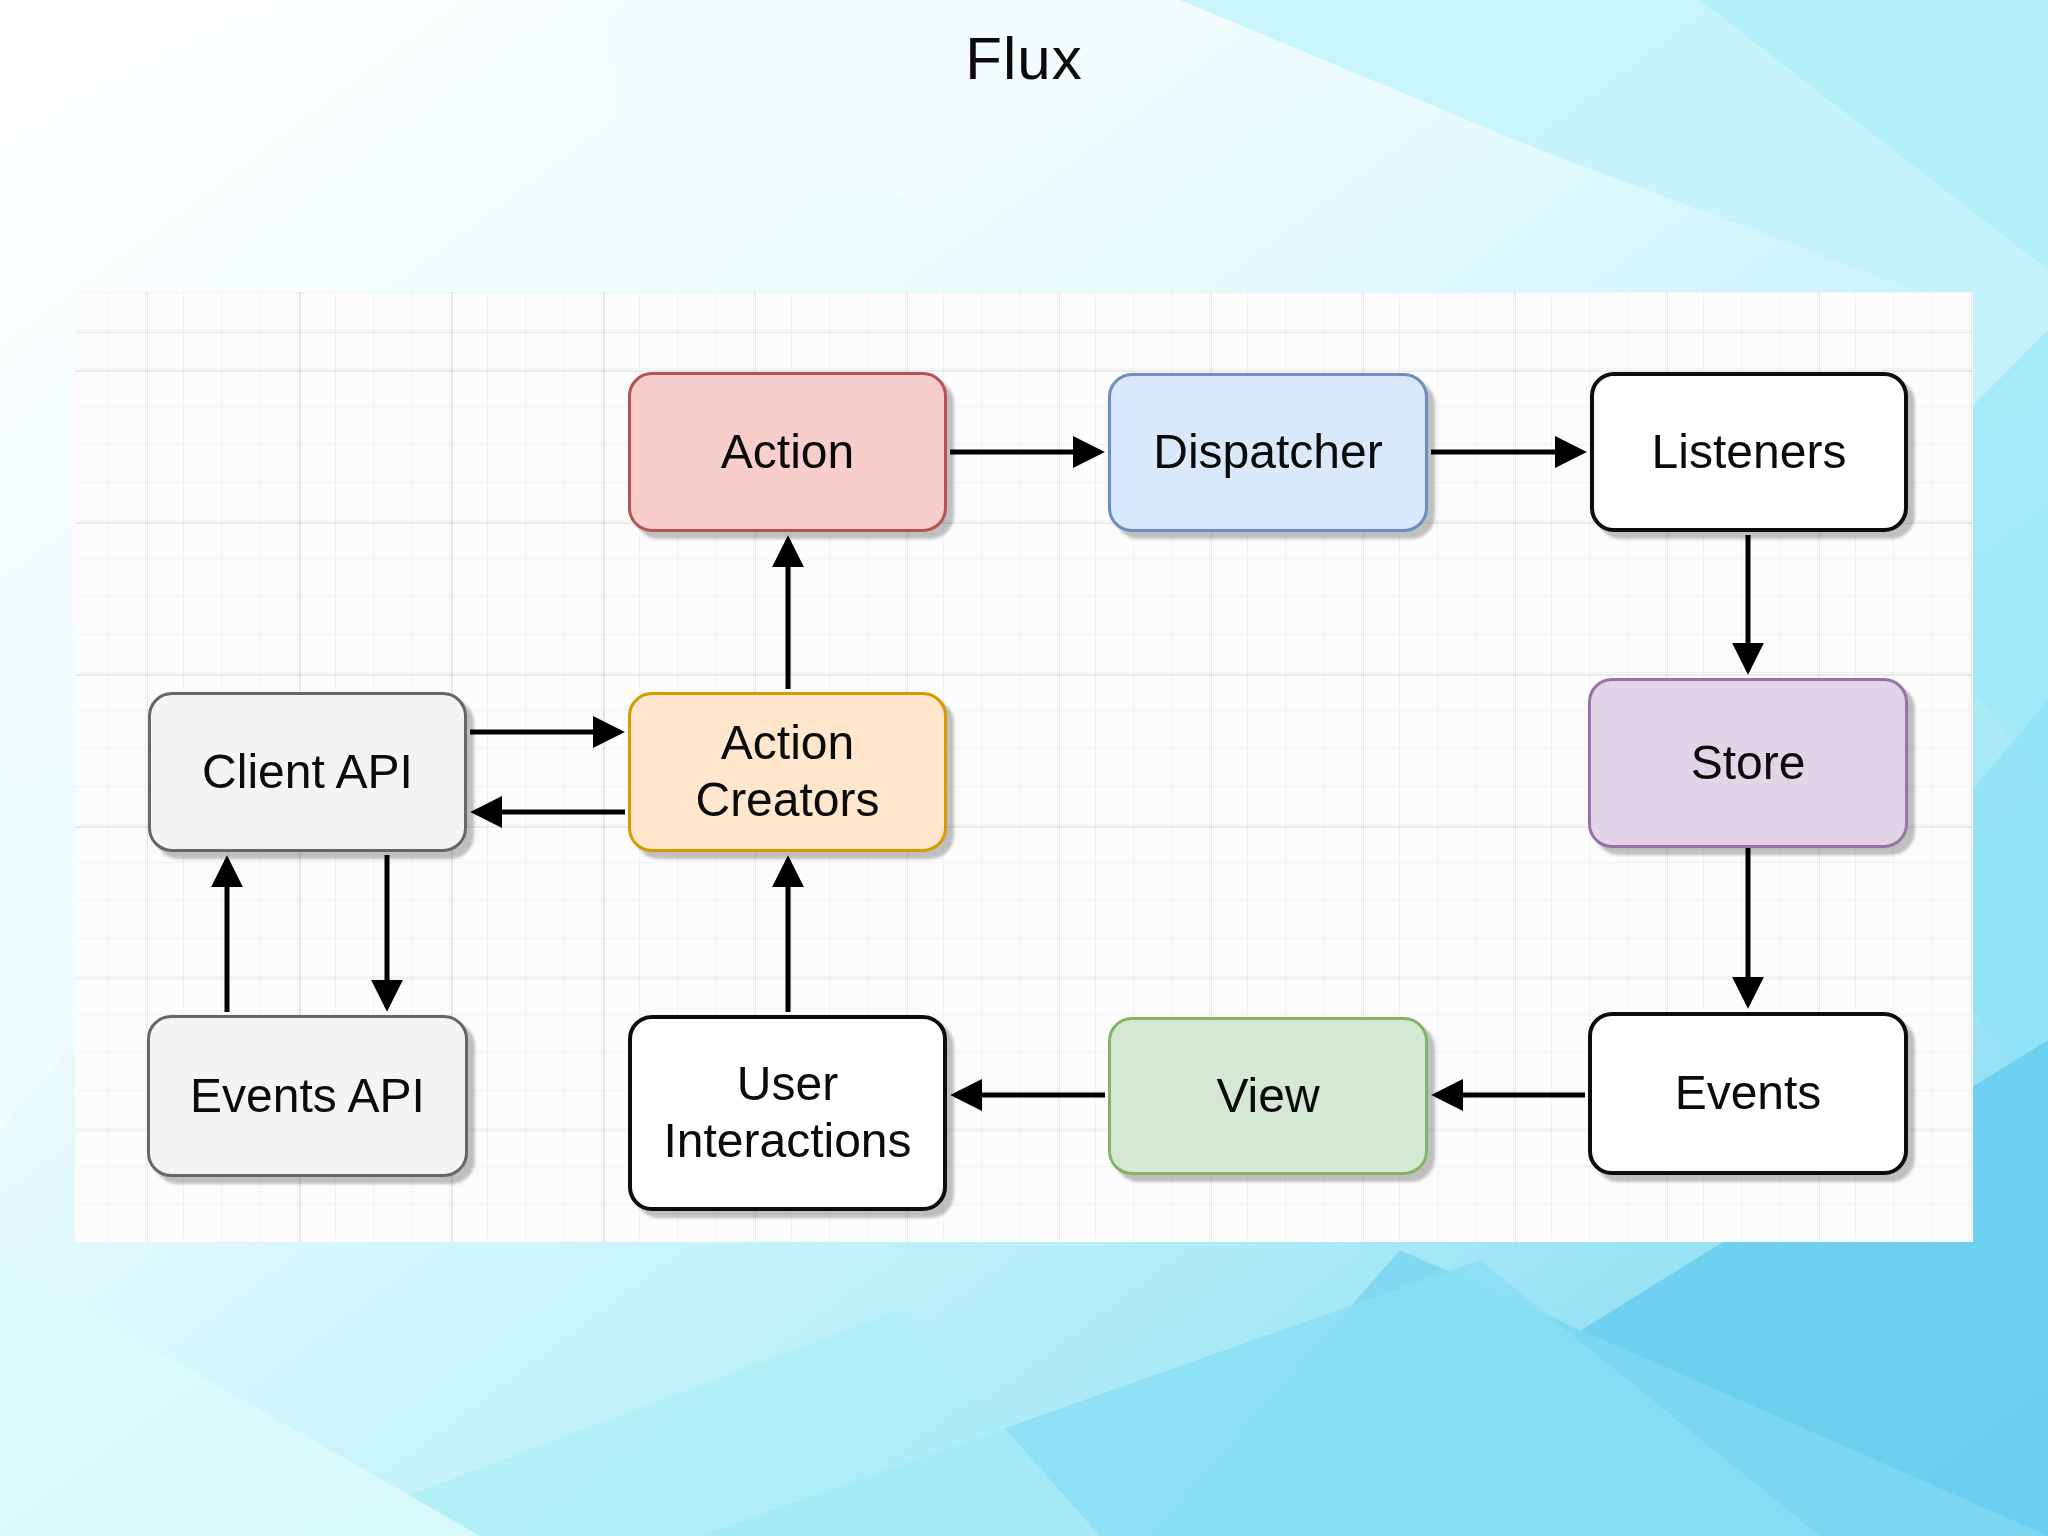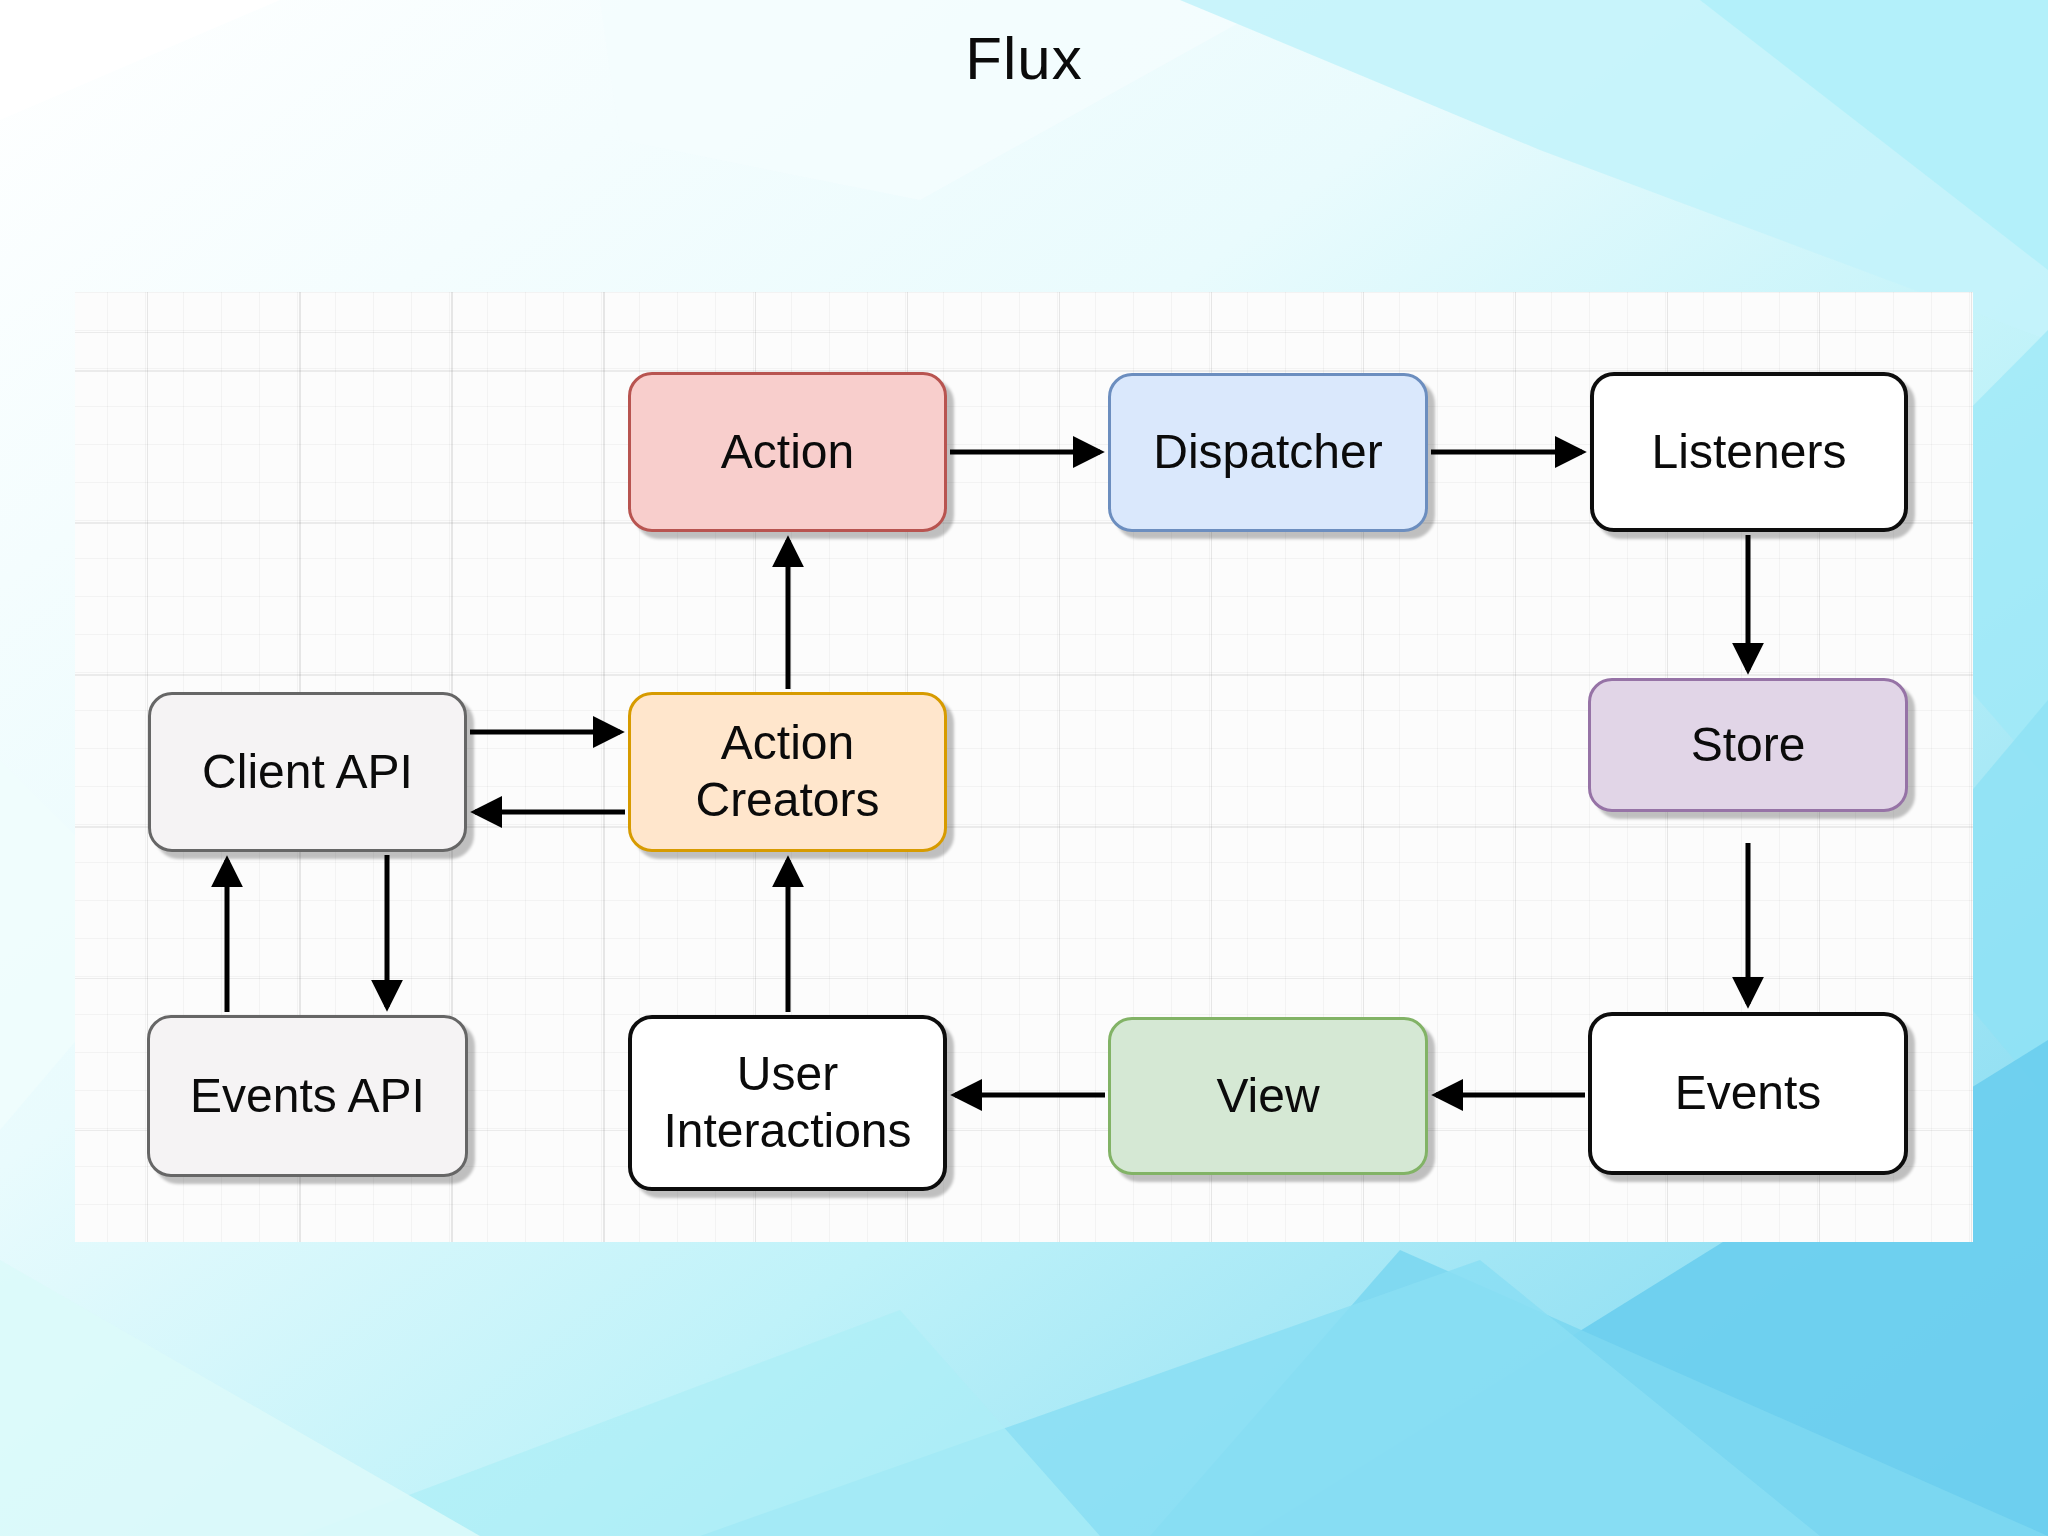--- a/index.html
+++ b/index.html
@@ -97,27 +97,27 @@
     </div>
     <div class="node" style="left: 1590px; top: 372px; width: 318px; height: 160px; background: rgb(255, 255, 255); border: 4px solid rgb(13, 13, 13);">
       <span class="label">Listeners</span>
     </div>
     <div class="node" style="left: 148px; top: 692px; width: 319px; height: 160px; background: rgb(245, 243, 244); border: 3.5px solid rgb(102, 102, 102);">
       <span class="label">Client API</span>
     </div>
     <div class="node" style="left: 628px; top: 692px; width: 319px; height: 160px; background: rgb(255, 230, 204); border: 3.5px solid rgb(215, 155, 0);">
       <span class="label">Action Creators</span>
     </div>
-    <div class="node" style="left: 1588px; top: 678px; width: 320px; height: 134px; background: rgb(225, 213, 231); border: 3.5px solid rgb(150, 115, 166); justify-content: center;">
+    <div class="node" style="left: 1588px; top: 678px; width: 320px; height: 170px; background: rgb(225, 213, 231); border: 3.5px solid rgb(150, 115, 166); justify-content: center;">
       <span class="label">Store</span>
     </div>
     <div class="node" style="left: 147px; top: 1015px; width: 321px; height: 162px; background: rgb(245, 243, 244); border: 3.5px solid rgb(102, 102, 102);">
       <span class="label">Events API</span>
     </div>
-    <div class="node" style="left: 628px; top: 1015px; width: 319px; height: 176px; background: rgb(255, 255, 255); border: 4px solid rgb(13, 13, 13);">
+    <div class="node" style="left: 628px; top: 1015px; width: 319px; height: 196px; background: rgb(255, 255, 255); border: 4px solid rgb(13, 13, 13);">
       <span class="label">User Interactions</span>
     </div>
     <div class="node" style="left: 1108px; top: 1017px; width: 320px; height: 158px; background: rgb(213, 232, 212); border: 3.5px solid rgb(130, 179, 102);">
       <span class="label">View</span>
     </div>
     <div class="node" style="left: 1588px; top: 1012px; width: 320px; height: 163px; background: rgb(255, 255, 255); border: 4px solid rgb(13, 13, 13);">
       <span class="label">Events</span>
     </div>
   </div>
 

